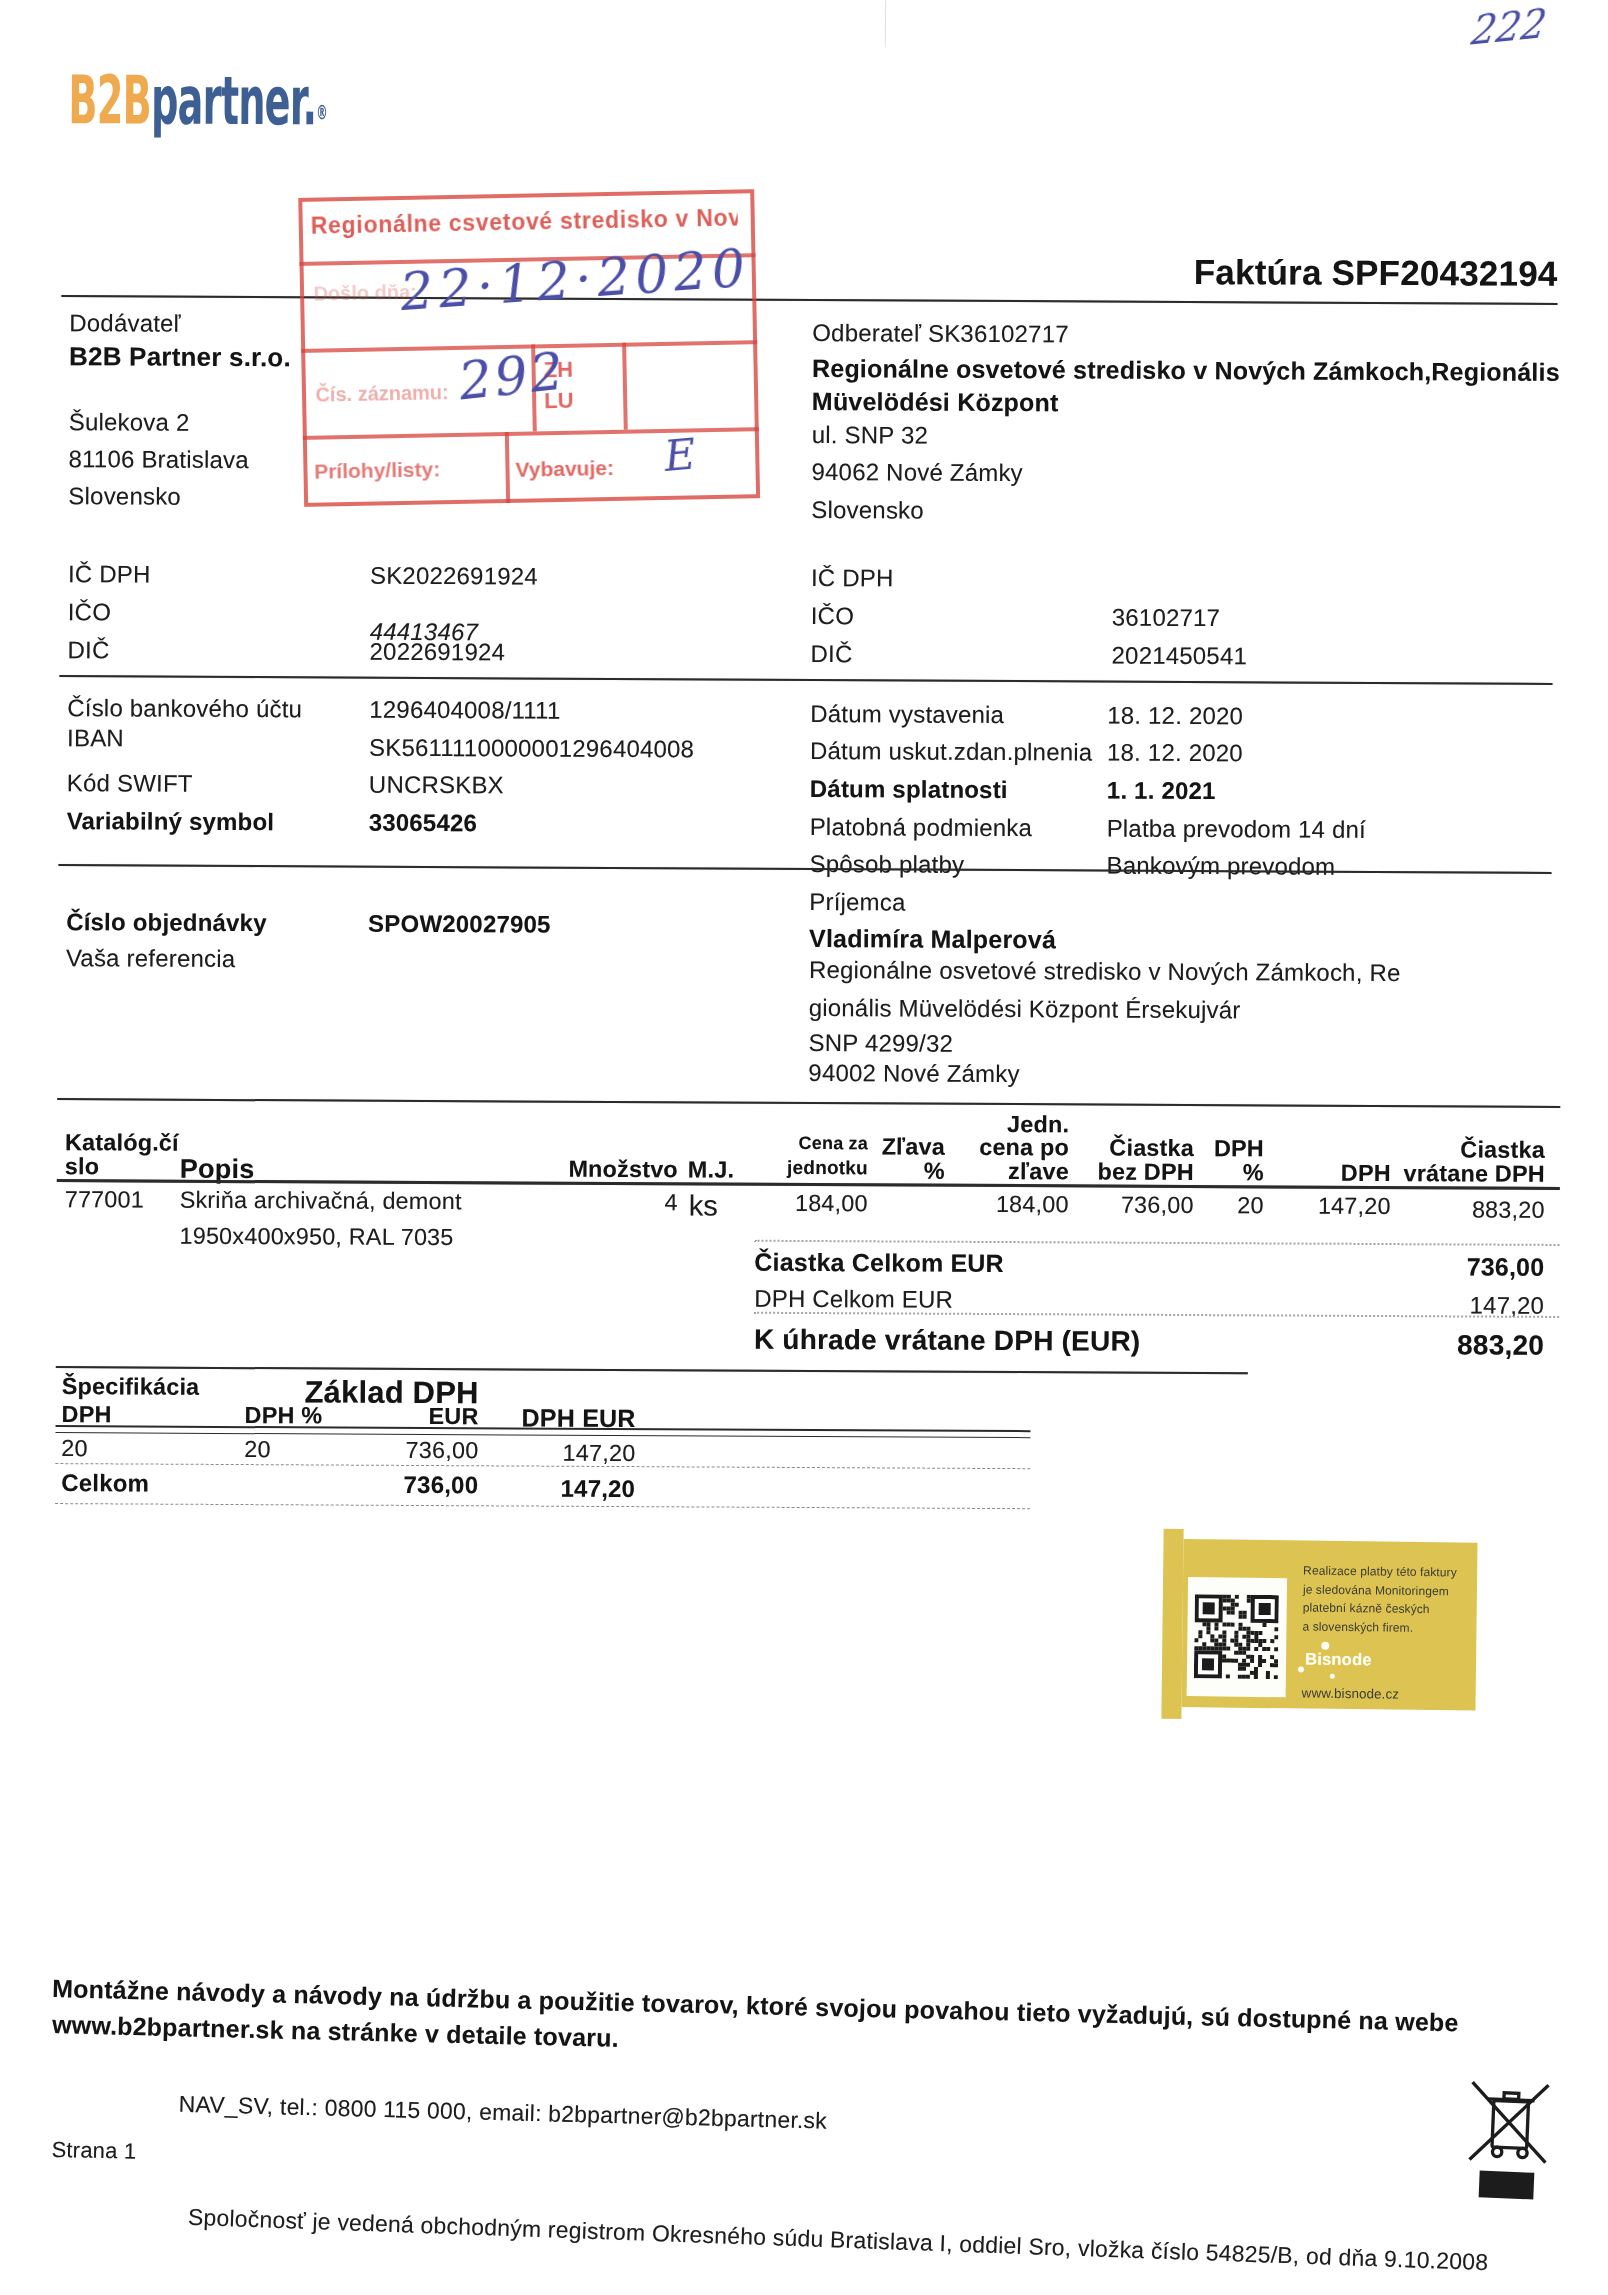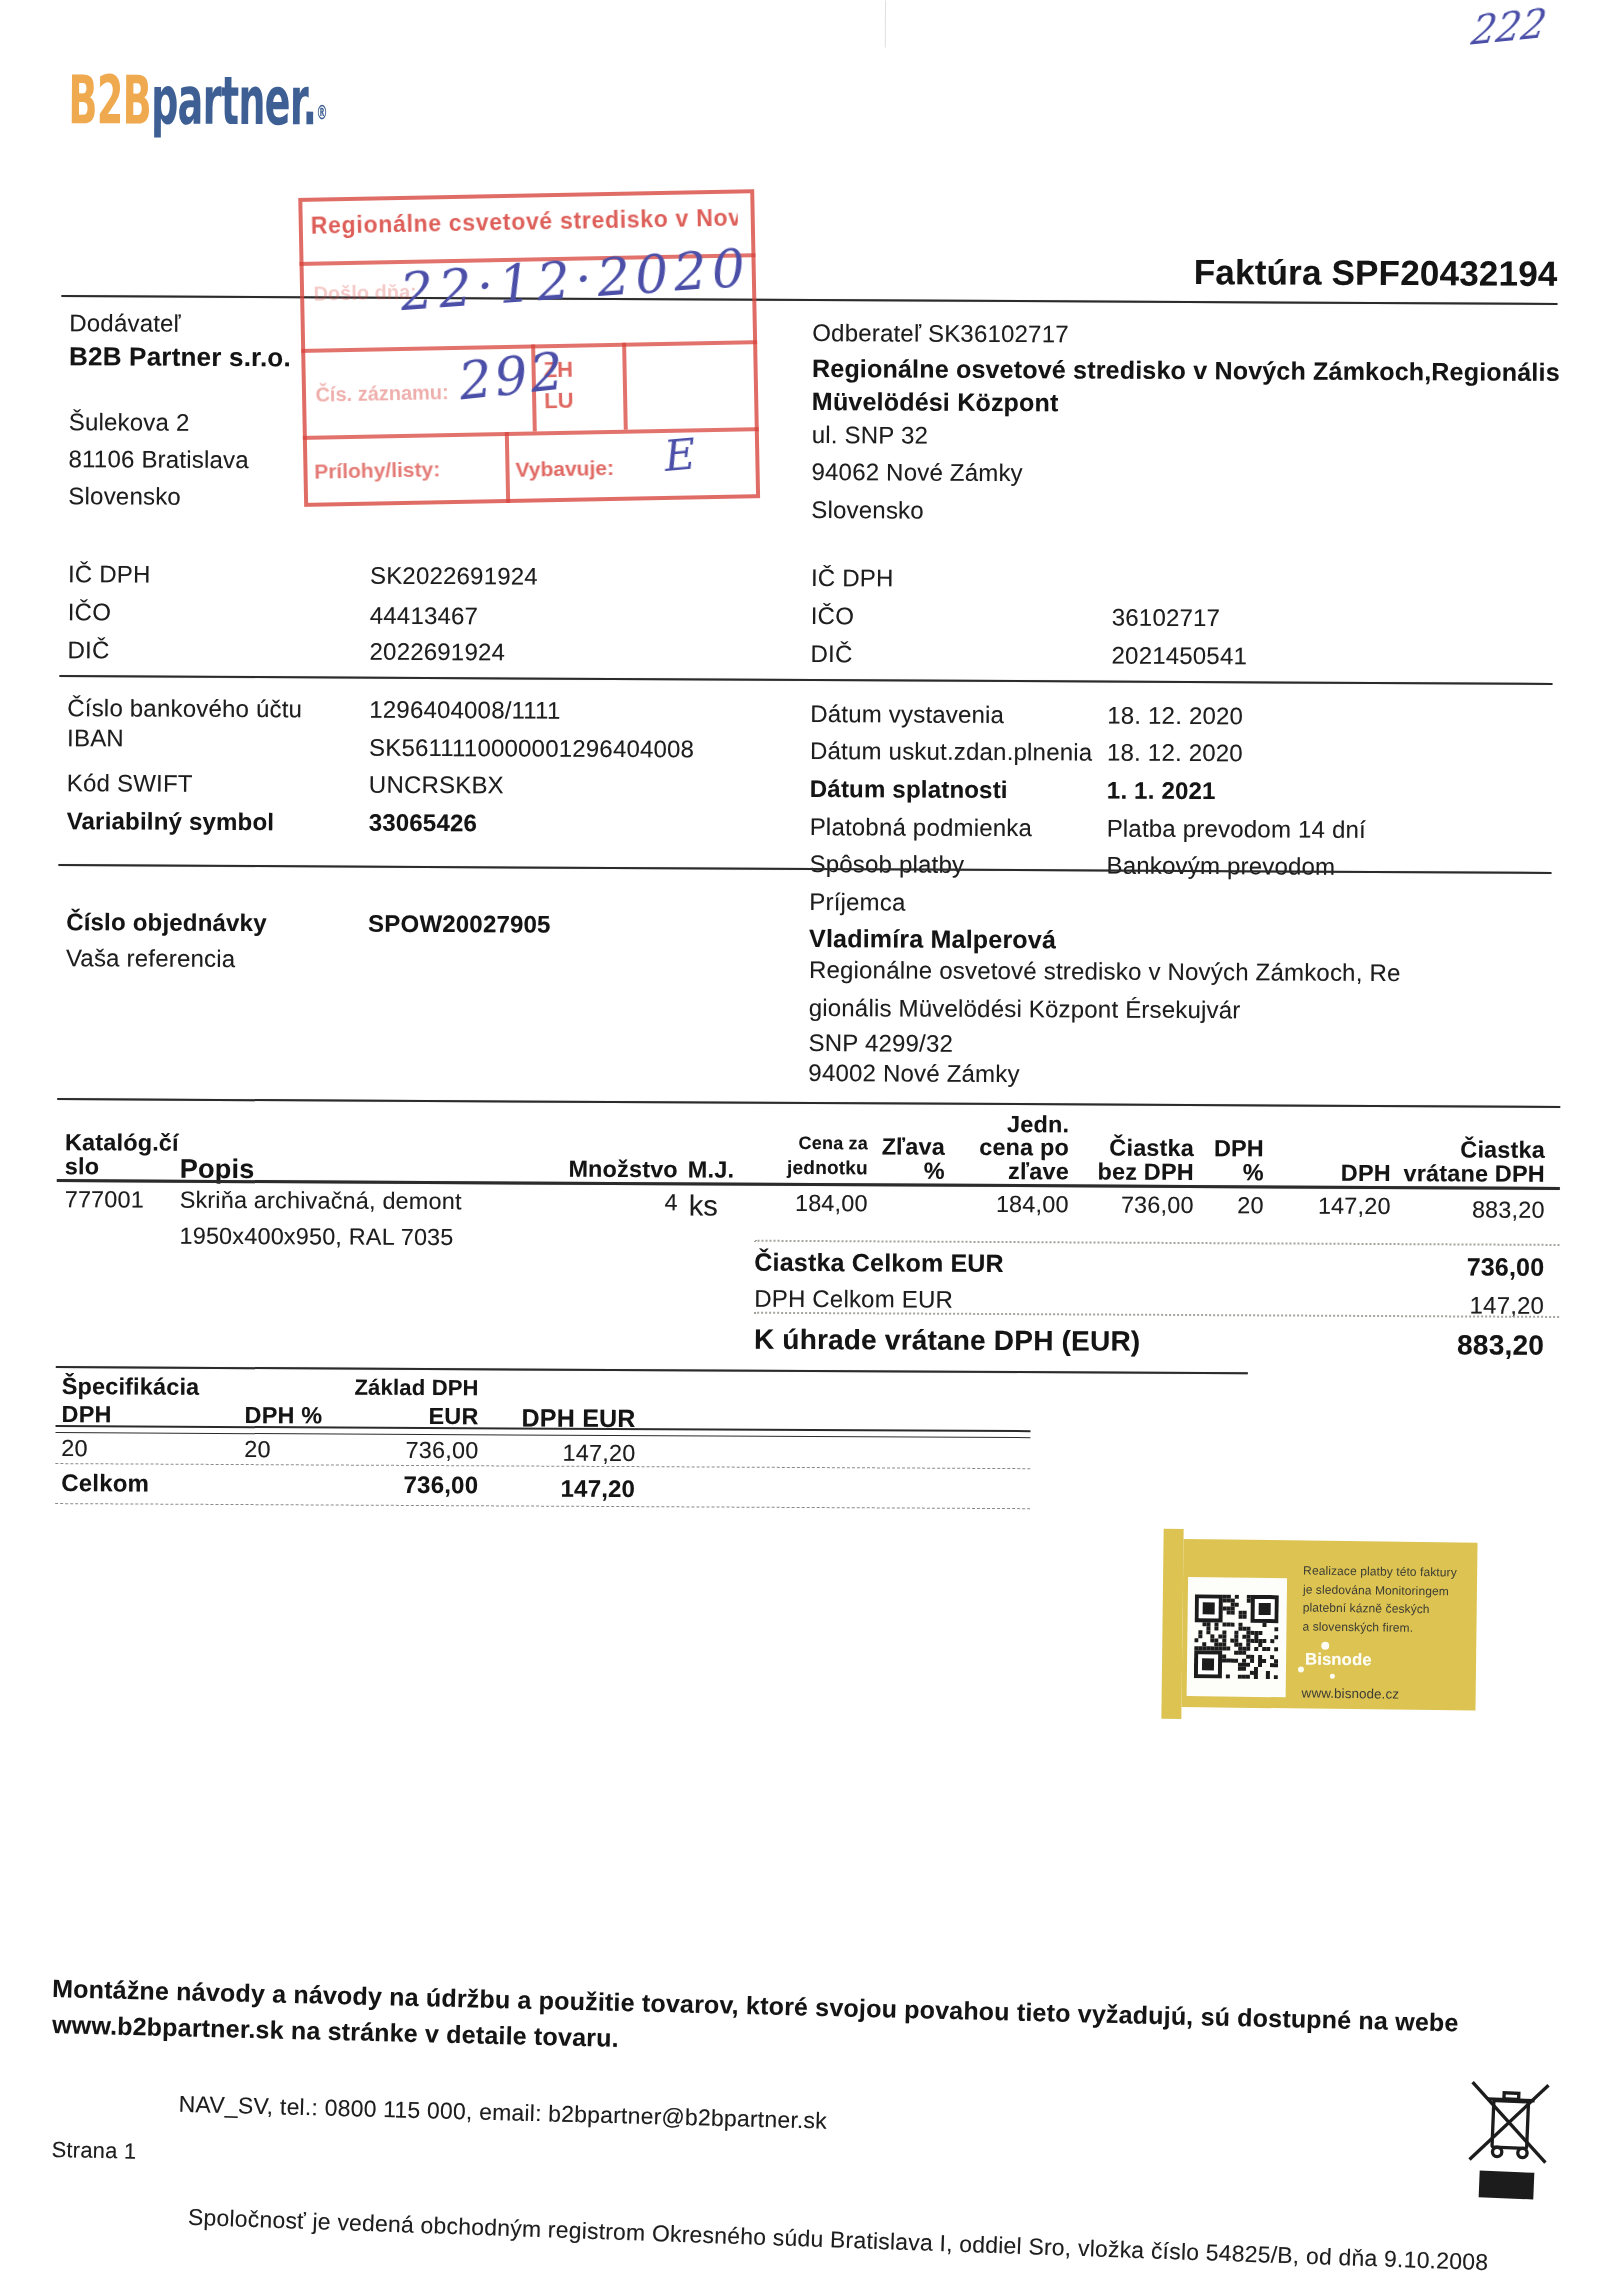--- a/index.html
+++ b/index.html
@@ -87,21 +87,21 @@
     <div class="t" style="left:808px;top:319px;">Odberateľ SK36102717</div>
     <div class="t b" style="left:808px;top:354px;font-size:25px;">Regionálne osvetové stredisko v Nových Zámkoch,Regionális</div>
     <div class="t b" style="left:808px;top:387px;font-size:25px;">Müvelödési Központ</div>
     <div class="t" style="left:808px;top:421px;">ul. SNP 32</div>
     <div class="t" style="left:808px;top:458px;">94062 Nové Zámky</div>
     <div class="t" style="left:808px;top:496px;">Slovensko</div>
 
     <div class="t" style="left:65px;top:564px;">IČ DPH</div>
     <div class="t" style="left:367px;top:564px;">SK2022691924</div>
     <div class="t" style="left:65px;top:602px;">IČO</div>
-    <div class="t" style="left:367px;top:604px;">44413467</div>
+    <div class="t" style="left:367px;top:620px;font-style:italic;">44413467</div>
     <div class="t" style="left:65px;top:640px;">DIČ</div>
     <div class="t" style="left:367px;top:640px;">2022691924</div>
 
     <div class="t" style="left:808px;top:564px;">IČ DPH</div>
     <div class="t" style="left:808px;top:602px;">IČO</div>
     <div class="t" style="left:1109px;top:602px;">36102717</div>
     <div class="t" style="left:808px;top:640px;">DIČ</div>
     <div class="t" style="left:1109px;top:640px;">2021450541</div>
 
     <div class="hr" style="left:57px;top:679px;width:1493px;"></div>
@@ -182,21 +182,21 @@
     <div class="t b" style="right:64px;top:1249px;font-size:25px;">736,00</div>
     <div class="t" style="left:755px;top:1285px;">DPH Celkom EUR</div>
     <div class="t" style="right:64px;top:1288px;">147,20</div>
     <div class="dot" style="left:755px;top:1312px;width:805px;"></div>
     <div class="t b" style="left:755px;top:1324px;font-size:28px;">K úhrade vrátane DPH (EUR)</div>
     <div class="t b" style="right:64px;top:1326px;font-size:28px;">883,20</div>
 
     <div class="hr" style="left:57px;top:1370px;width:1192px;"></div>
 
     <div class="t b" style="left:63px;top:1377px;font-size:23.4px;">Špecifikácia</div>
-    <div class="t b" style="right:1129px;top:1377px;font-size:22px;margin-left:36px;">Základ DPH</div>
+    <div class="t b" style="right:1129px;top:1377px;font-size:31px;margin-left:36px;">Základ DPH</div>
     <div class="t b" style="left:63px;top:1405px;font-size:23.4px;">DPH</div>
     <div class="t b" style="left:246px;top:1405px;font-size:23.4px;">DPH %</div>
     <div class="t b" style="right:1129px;top:1405px;font-size:23.4px;">EUR</div>
     <div class="t b" style="right:972px;top:1405px;font-size:25px;">DPH EUR</div>
     <div class="dbl" style="left:57px;top:1429px;width:975px;"></div>
     <div class="t" style="left:63px;top:1439px;font-size:23.4px;">20</div>
     <div class="t" style="left:246px;top:1439px;font-size:23.4px;">20</div>
     <div class="t" style="right:1129px;top:1439px;font-size:23.4px;">736,00</div>
     <div class="t" style="right:972px;top:1441px;font-size:23.4px;">147,20</div>
     <div class="dash" style="left:57px;top:1467px;width:975px;"></div>

